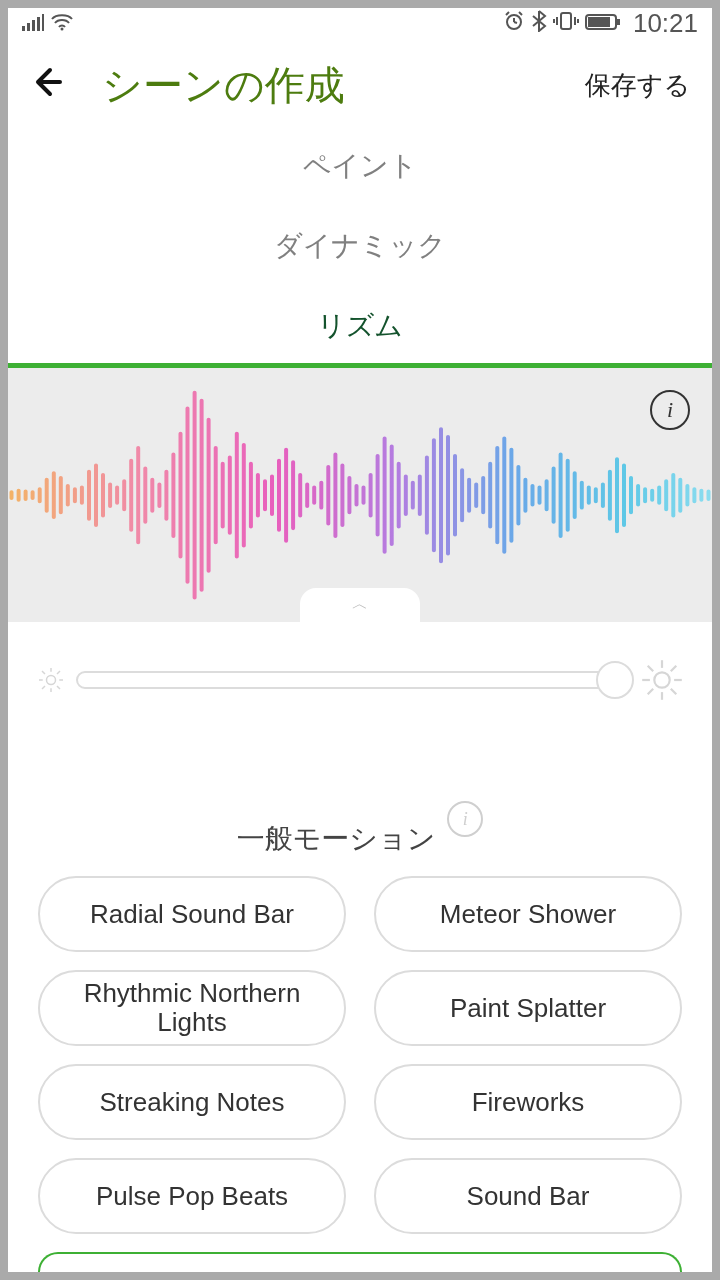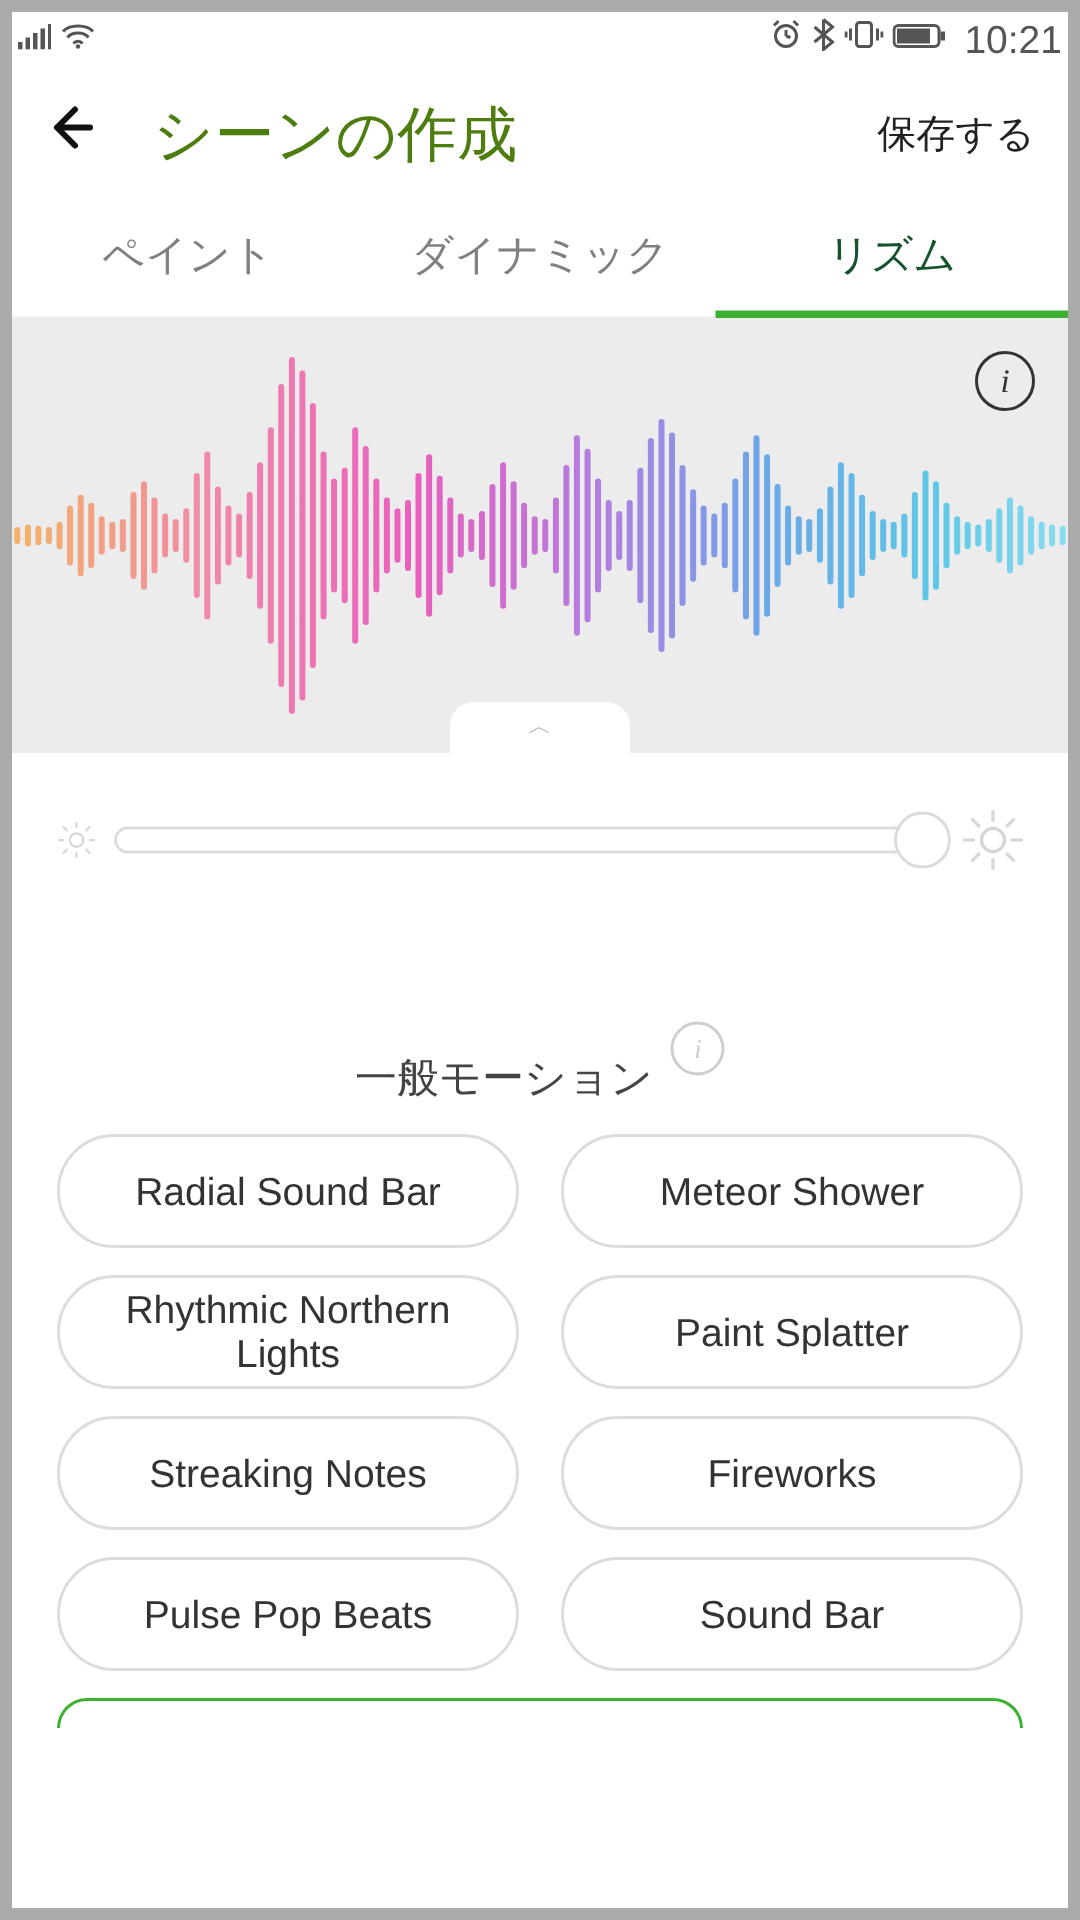--- a/index.html
+++ b/index.html
@@ -14,21 +14,21 @@
   position: absolute;
   left: 8px; top: 8px; right: 8px; bottom: 8px;
   background: #fff;
   display: flex;
   flex-direction: column;
 }
 .statusbar {
   height: 36px;
   display: flex;
   align-items: center;
-  padding: 0 4px;
+  padding: 0 14px;
   font-size: 22px;
   color: #555;
 }
 .statusbar .left { display: flex; gap: 6px; align-items: center; }
 .statusbar .spacer { flex: 1; }
 .statusbar .right { display: flex; gap: 6px; align-items: center; }
 .statusbar .time { font-size: 26px; color: #555; font-weight: 400; margin-left: 6px; }
 .appheader {
   display: flex;
   align-items: center;
@@ -43,20 +43,21 @@
   font-weight: 400;
   color: #4d7c0f;
 }
 .save-btn {
   font-size: 26px;
   color: #222;
 }
 .tabs {
   display: flex;
   border-bottom: 1px solid #eee;
+  flex-direction: column;
 }
 .tab {
   flex: 1;
   text-align: center;
   padding: 20px 0 22px 0;
   font-size: 28px;
   color: #808080;
   position: relative;
 }
 .tab.active { color: #14532d; }

